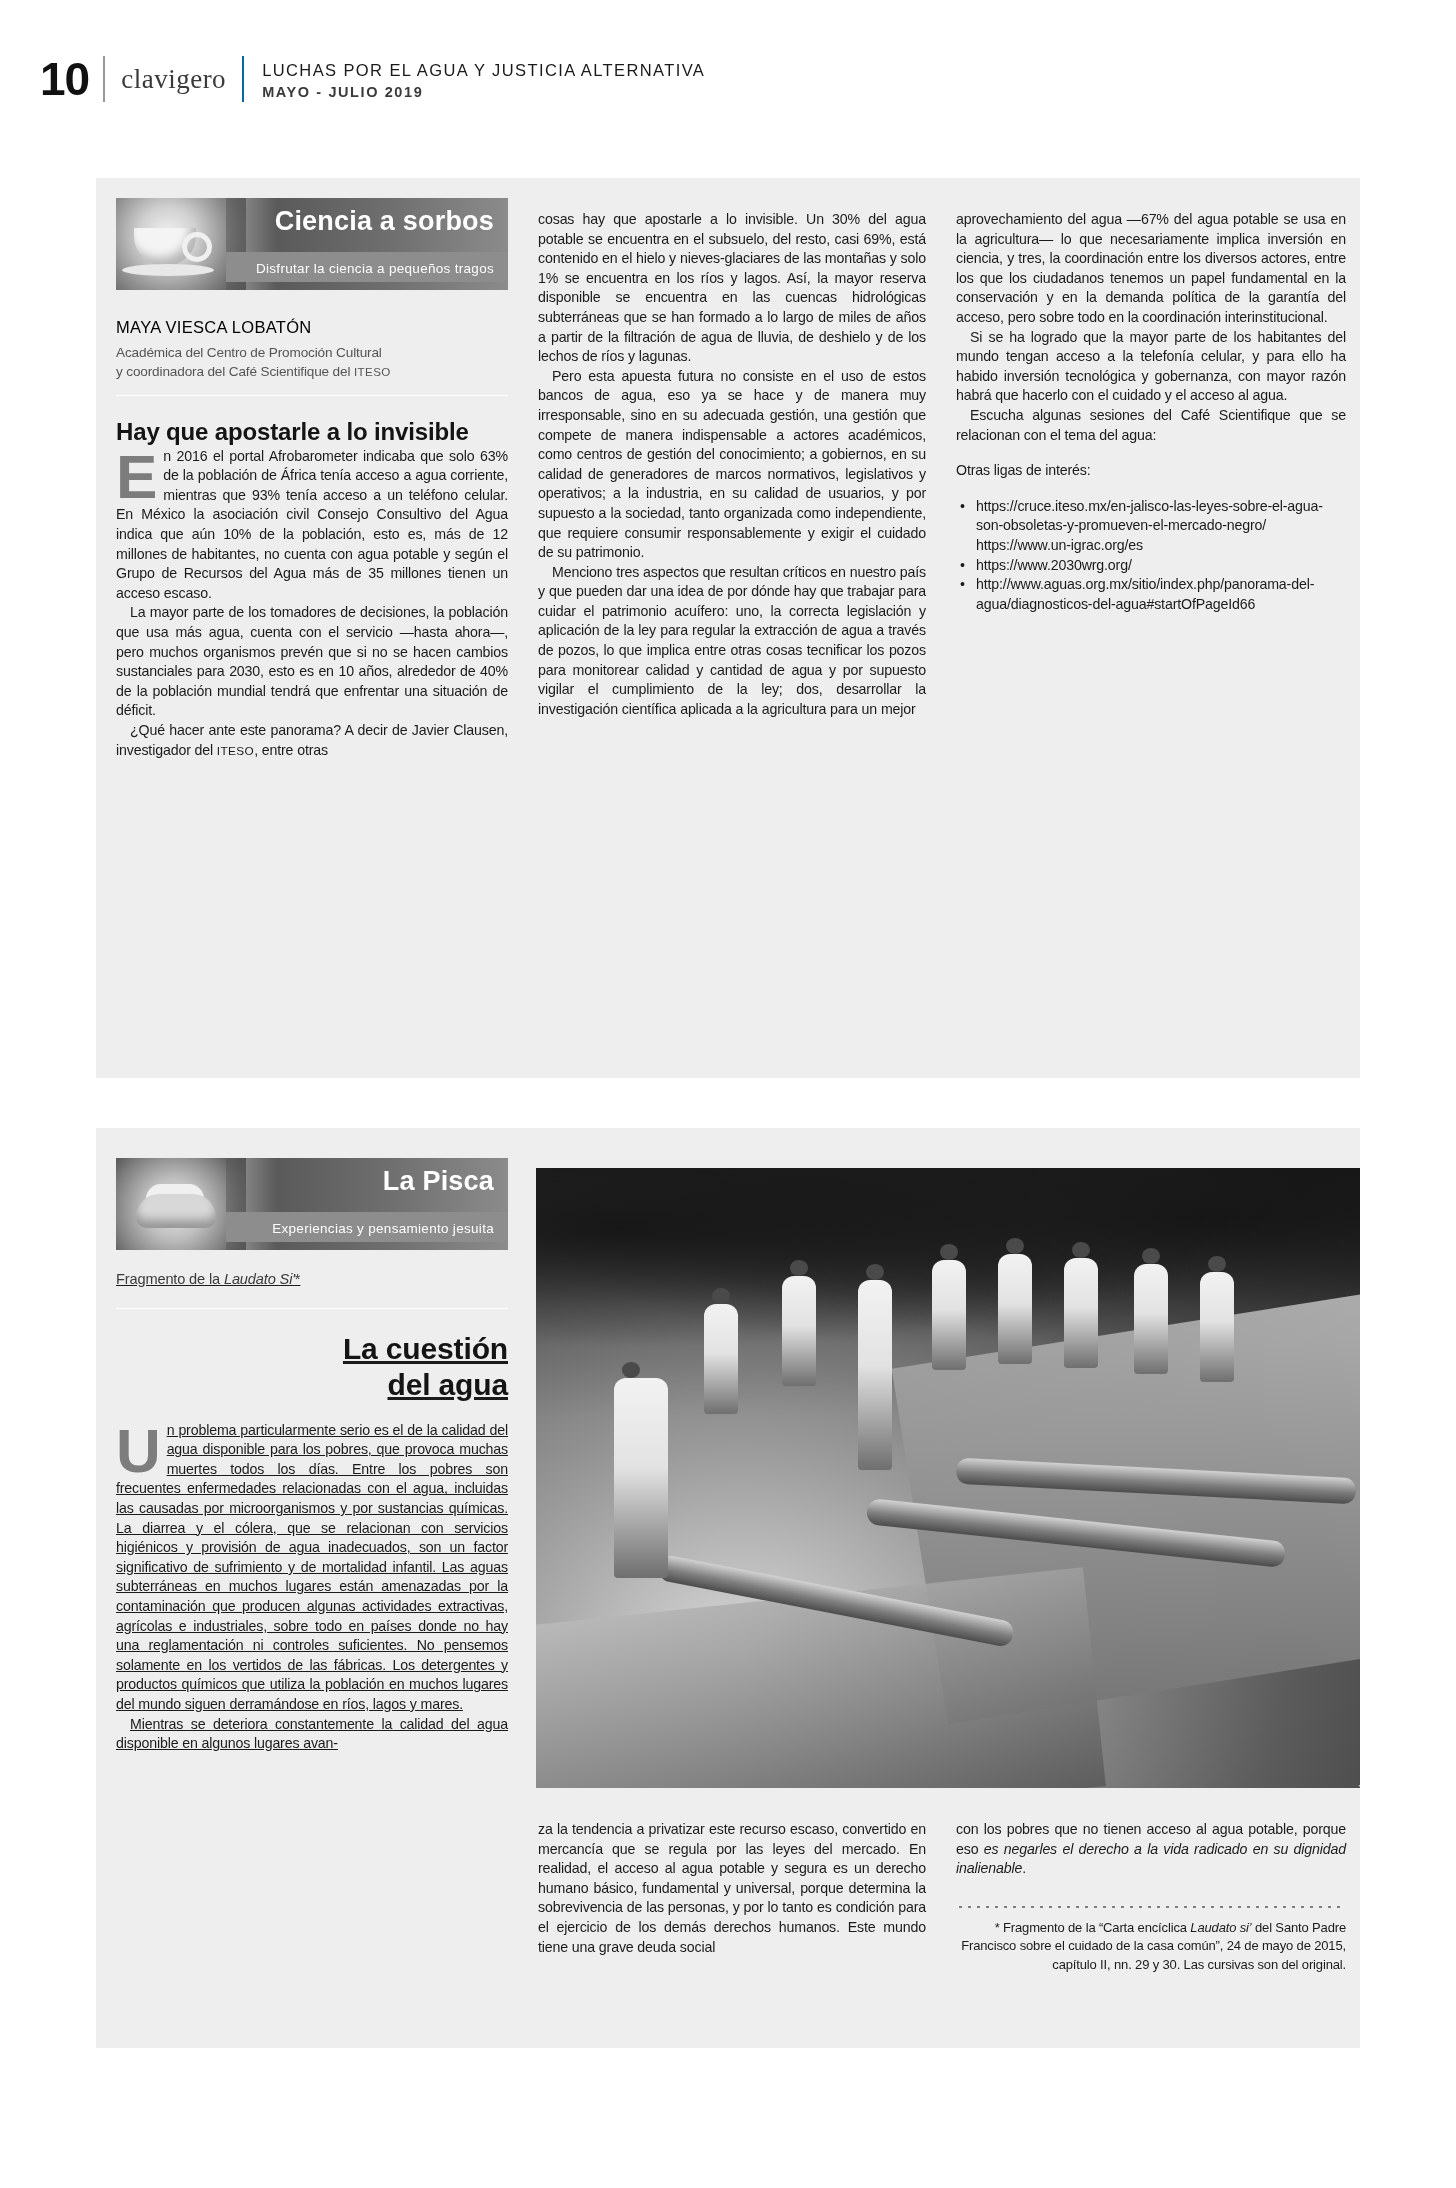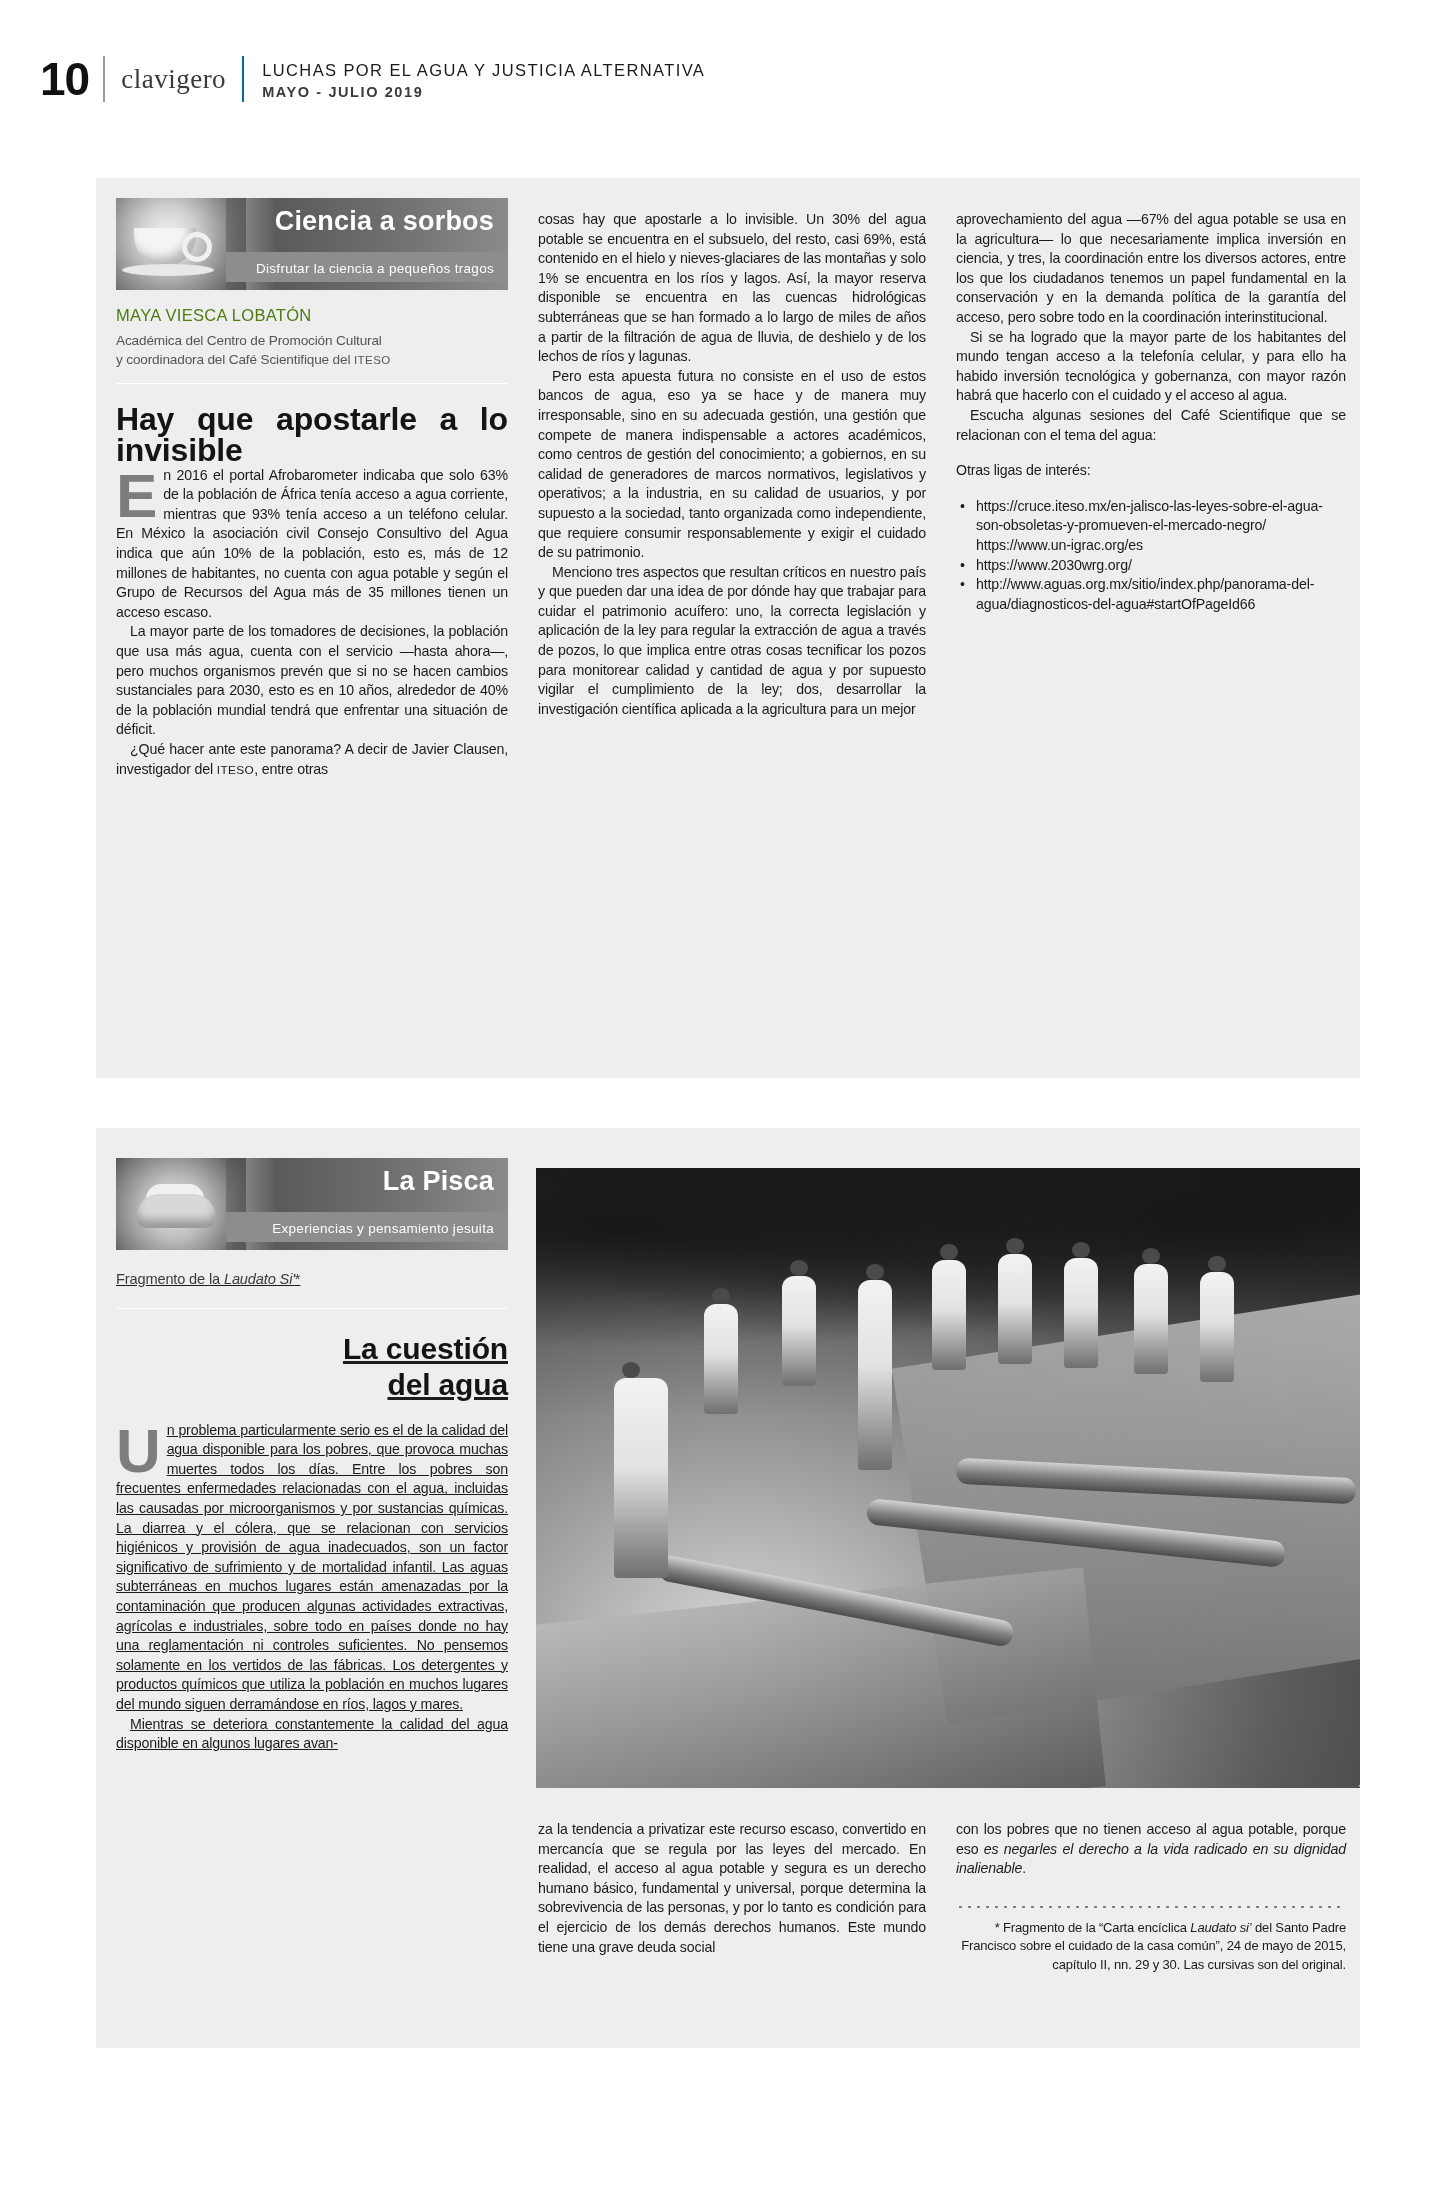--- a/index.html
+++ b/index.html
@@ -176,42 +176,42 @@
     position: absolute;
     right: 14px;
     top: 7px;
     font-size: 13.5px;
     color: #ffffff;
     letter-spacing: 0.3px;
   }
 
   .author-name {
     font-size: 16.5px;
-    color: #4d7c0f;
+    color: #000000;
     letter-spacing: 0.3px;
-    margin-top: 16px;
+    margin-top: 28px;
   }
   .author-desc {
     font-size: 13.6px;
     color: #555555;
     line-height: 19px;
     margin-top: 5px;
   }
   .author-desc .small-caps {
     font-size: 11.6px;
     letter-spacing: 0.4px;
   }
   .divider {
     width: 392px;
     height: 1px;
     background: #ffffff;
     margin-top: 14px;
   }
   .article-title {
-    font-size: 32px;
+    font-size: 24px;
     font-weight: bold;
     line-height: 31px;
     color: #141414;
     margin-top: 20px;
   }
   .dropcap-par {
     margin-top: 16px;
   }
   .dropcap {
     float: left;

